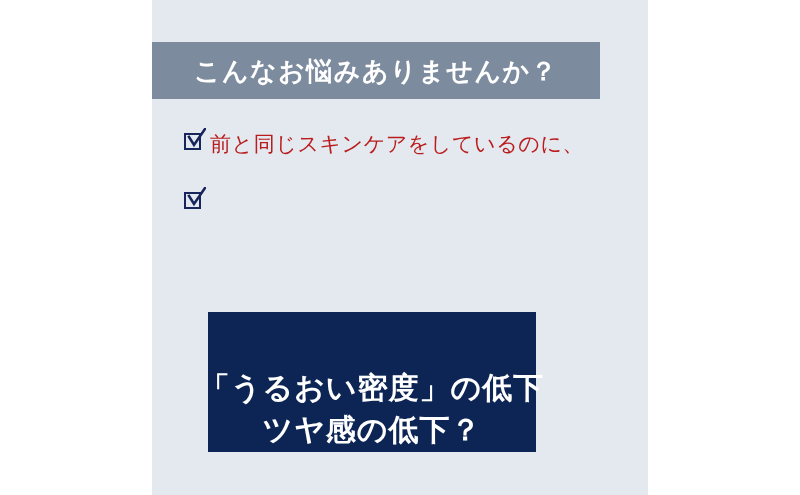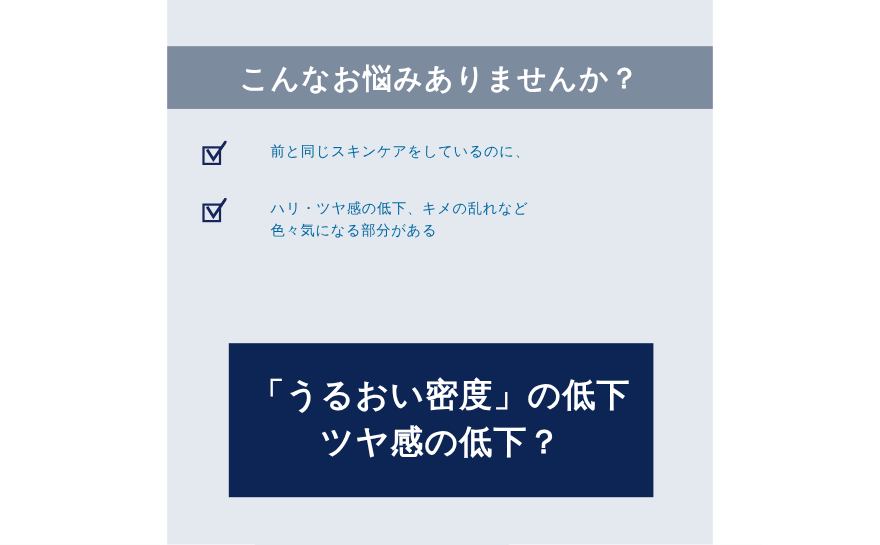--- a/index.html
+++ b/index.html
@@ -29,21 +29,21 @@
     width: 496px;
     height: 495px;
     background: #e4e8ef;
   }
 
   
   .header-band {
     position: absolute;
     left: 152px;
     top: 42px;
-    width: 496px;
+    width: 448px;
     height: 57px;
     background: #7d8b9e;
     display: flex;
     align-items: center;
     justify-content: center;
   }
   .header-title {
     color: #ffffff;
     font-size: 26px;
     font-weight: bold;
@@ -81,43 +81,42 @@
     box-sizing: border-box;
   }
   .check-icon .tick {
     position: absolute;
     left: 3px;
     top: 0px;
     width: 20px;
     height: 22px;
   }
   .check-text {
-    color: #0369a1;
-    font-size: 13px;
+    color: #b91c1c;
+    font-size: 21px;
     line-height: 1.55;
     letter-spacing: 0.6px;
-    margin-left: 36px;
   }
   .check-text .line {
     display: block;
     white-space: nowrap;
   }
 
   
   .callout {
     position: absolute;
     left: 208px;
     top: 312px;
-    width: 386px;
+    width: 328px;
     height: 140px;
     background: #0d2555;
     display: flex;
     flex-direction: column;
     align-items: center;
-    justify-content: center;
+    justify-content: flex-end;
   }
   .callout-line {
     display: block;
     color: #ffffff;
     font-size: 30px;
     font-weight: bold;
     letter-spacing: 1px;
     line-height: 1.42;
     white-space: nowrap;
     text-align: center;
@@ -148,24 +147,20 @@
       </span>
     </div>
 
     <div class="check-item">
       <span class="check-icon">
         <span class="box"></span>
         <svg class="tick" viewBox="0 0 20 22" xmlns="http://www.w3.org/2000/svg">
           <path d="M3 9 L8 17 L19 1" fill="none" stroke="#16255c" stroke-width="2.6" stroke-linecap="square" stroke-linejoin="miter"></path>
         </svg>
       </span>
-      <span class="check-text">
-        <span class="line">ハリ・ツヤ感の低下、キメの乱れなど</span>
-        <span class="line">色々気になる部分がある</span>
-      </span>
     </div>
 
   </div>
 
   <div class="callout">
     <span class="callout-line">「うるおい密度」の低下</span>
     <span class="callout-line">ツヤ感の低下？</span>
   </div>
 
 </div>

